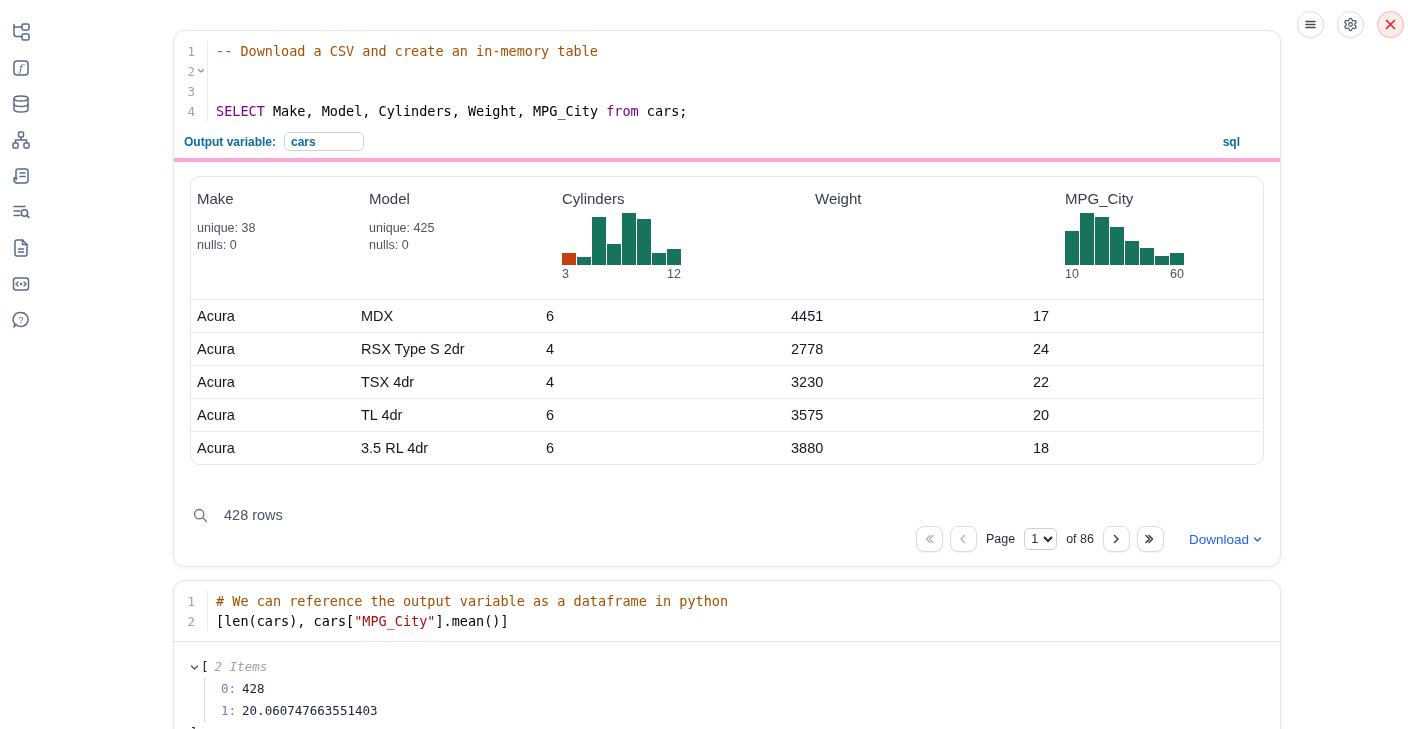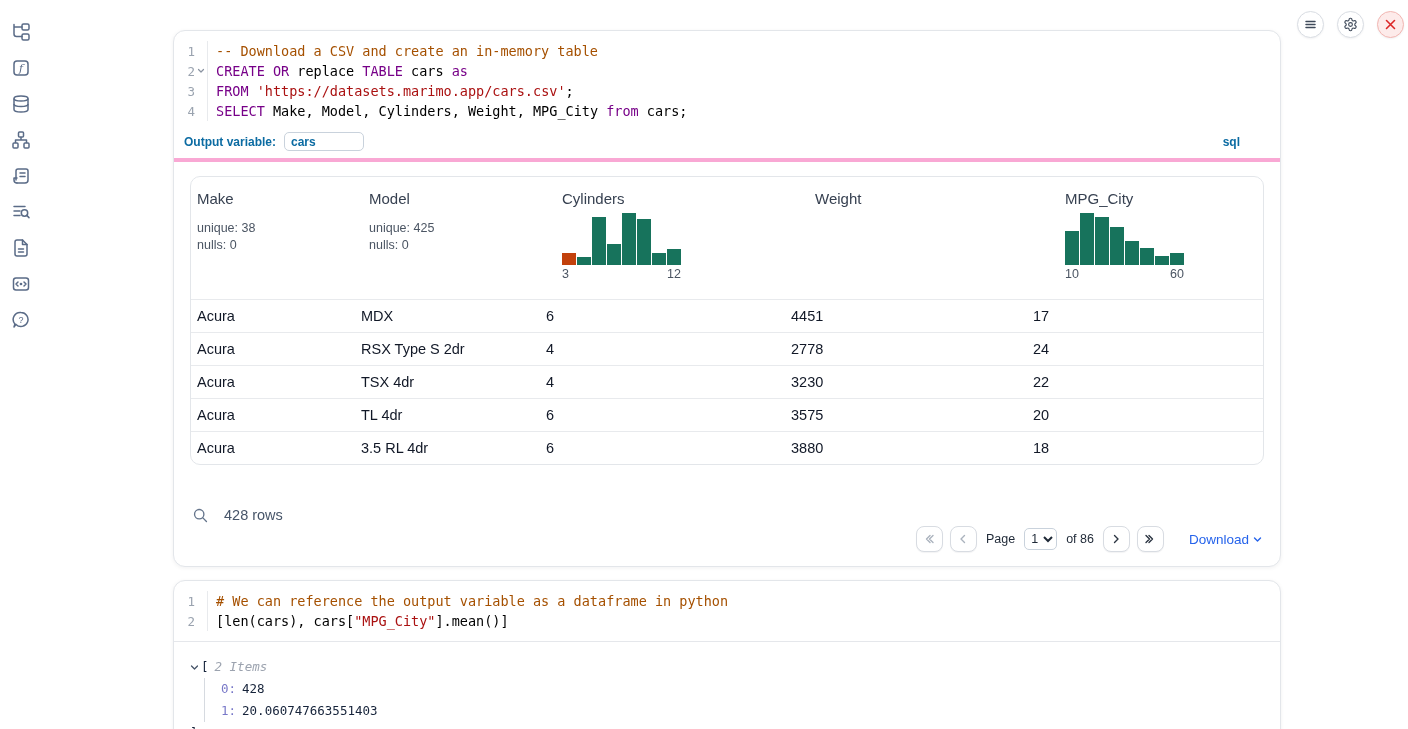--- a/index.html
+++ b/index.html
@@ -188,28 +188,26 @@
       </div>
       <div class="code-line">
         <div class="gutter">
           <span class="num">2</span>
           <span class="fold">
             <svg width="8" height="8" viewBox="0 0 8 8" fill="none" stroke="currentColor" stroke-width="1.2" stroke-linecap="round" stroke-linejoin="round">
               <path d="M1.5 2.5 L4 5 L6.5 2.5"></path>
             </svg>
           </span>
         </div>
-        <div class="code-text"><span class="tok-keyword">CREATE OR</span><span class="tok-plain"> replace </span><span class="tok-keyword">TABLE</span><span class="tok-plain"> cars </span><span class="tok-keyword">as</span></div>
       </div>
       <div class="code-line">
         <div class="gutter">
           <span class="num">3</span>
           <span class="fold"></span>
         </div>
-        <div class="code-text"><span class="tok-keyword">FROM</span><span class="tok-plain"> </span><span class="tok-string">'https://datasets.marimo.app/cars.csv'</span><span class="tok-plain">;</span></div>
       </div>
       <div class="code-line">
         <div class="gutter">
           <span class="num">4</span>
           <span class="fold"></span>
         </div>
         <div class="code-text"><span class="tok-keyword">SELECT</span><span class="tok-plain"> Make, Model, Cylinders, Weight, MPG_City </span><span class="tok-keyword">from</span><span class="tok-plain"> cars;</span></div>
       </div>
     </div>
 

